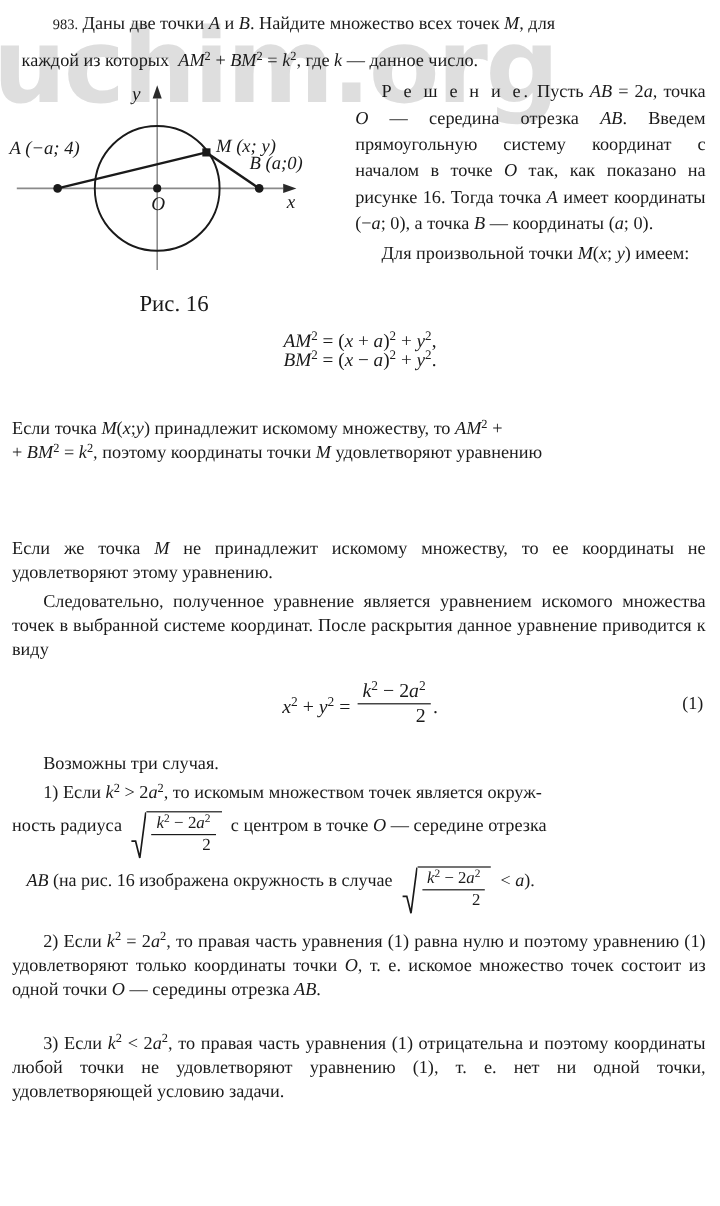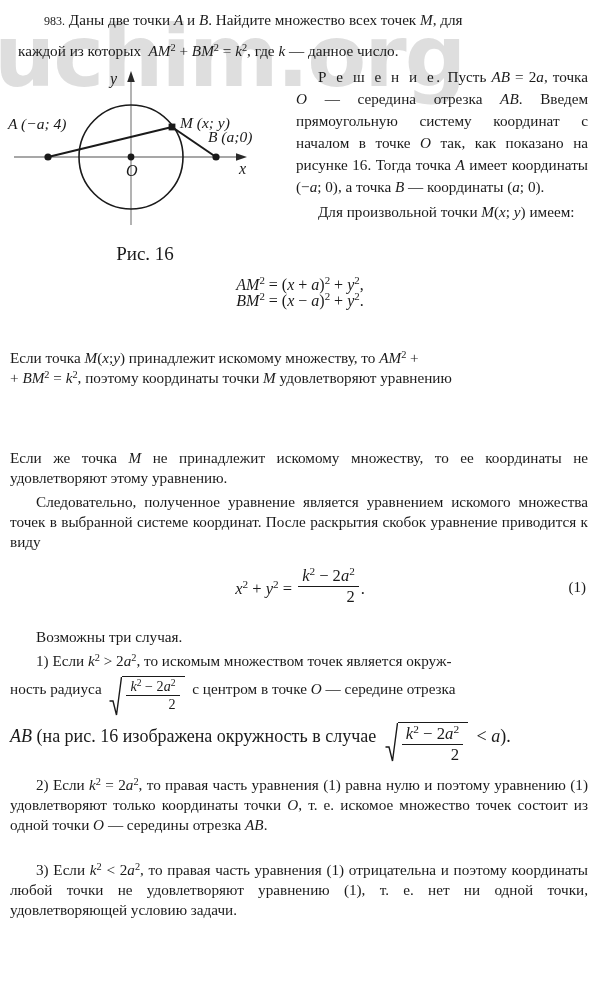--- a/index.html
+++ b/index.html
@@ -139,21 +139,21 @@
   </div>
   <div class="block txt" style="top:368px;width:578px;">
     + <span class="mi">BM</span><sup>2</sup> = <span class="mi">k</span><sup>2</sup>, поэтому координаты точки <span class="mi">M</span> удовлетворяют уравнению
   </div>
 
 
   <div class="block txt" style="top:448px;width:578px;">
     Если же точка <span class="mi">M</span> не принадлежит искомому множеству, то ее координаты не удовлетворяют этому уравнению.
   </div>
 
-  <div class="block txt indent" style="top:492px;width:578px;">Следовательно, полученное уравнение является уравнением искомого множества точек в выбранной системе координат. После раскрытия скобок уравнение приводится к виду</div>
+  <div class="block txt indent" style="top:492px;width:578px;">Следовательно, полученное уравнение является уравнением искомого множества точек в выбранной системе координат. После раскрытия данное уравнение приводится к виду</div>
 
   <div class="block eqrow disp" style="top:566px;width:580px;font-size:16.5px;">
     <span>
       <span class="mi">x</span><sup>2</sup> + <span class="mi">y</span><sup>2</sup> =
       <span class="frac">
         <span class="nu"><span class="mi">k</span><sup>2</sup> − 2<span class="mi">a</span><sup>2</sup></span>
         <span class="de">2</span>
       </span>.
     </span>
     <span class="eqnum">(1)</span>
@@ -174,21 +174,21 @@
       </span>
       <span class="body">
         <span class="frac sm">
           <span class="nu"><span class="mi">k</span><sup>2</sup> − 2<span class="mi">a</span><sup>2</sup></span>
           <span class="de">2</span>
         </span>
       </span>
     </span>
     с центром в точке <span class="mi">O</span> — середине отрезка
   </div>
-  <div class="block" style="top:722px;width:578px;font-size:18px;line-height:1.3;">
+  <div class="block" style="top:722px;width:578px;font-size:15px;line-height:1.3;margin-left:12px;">
     <span class="mi">AB</span> (на рис. 16 изображена окружность в случае
     <span class="sqrt" style="margin:0 4px;">
       <span class="rad">
         <svg width="13" height="40" viewBox="0 0 13 40" preserveAspectRatio="none">
           <path d="M0.5 25 L4 25 L7.5 39 L12.5 1" fill="none" stroke="#1a1a1a" stroke-width="1.4"></path>
         </svg>
       </span>
       <span class="body">
         <span class="frac sm">
           <span class="nu"><span class="mi">k</span><sup>2</sup> − 2<span class="mi">a</span><sup>2</sup></span>

